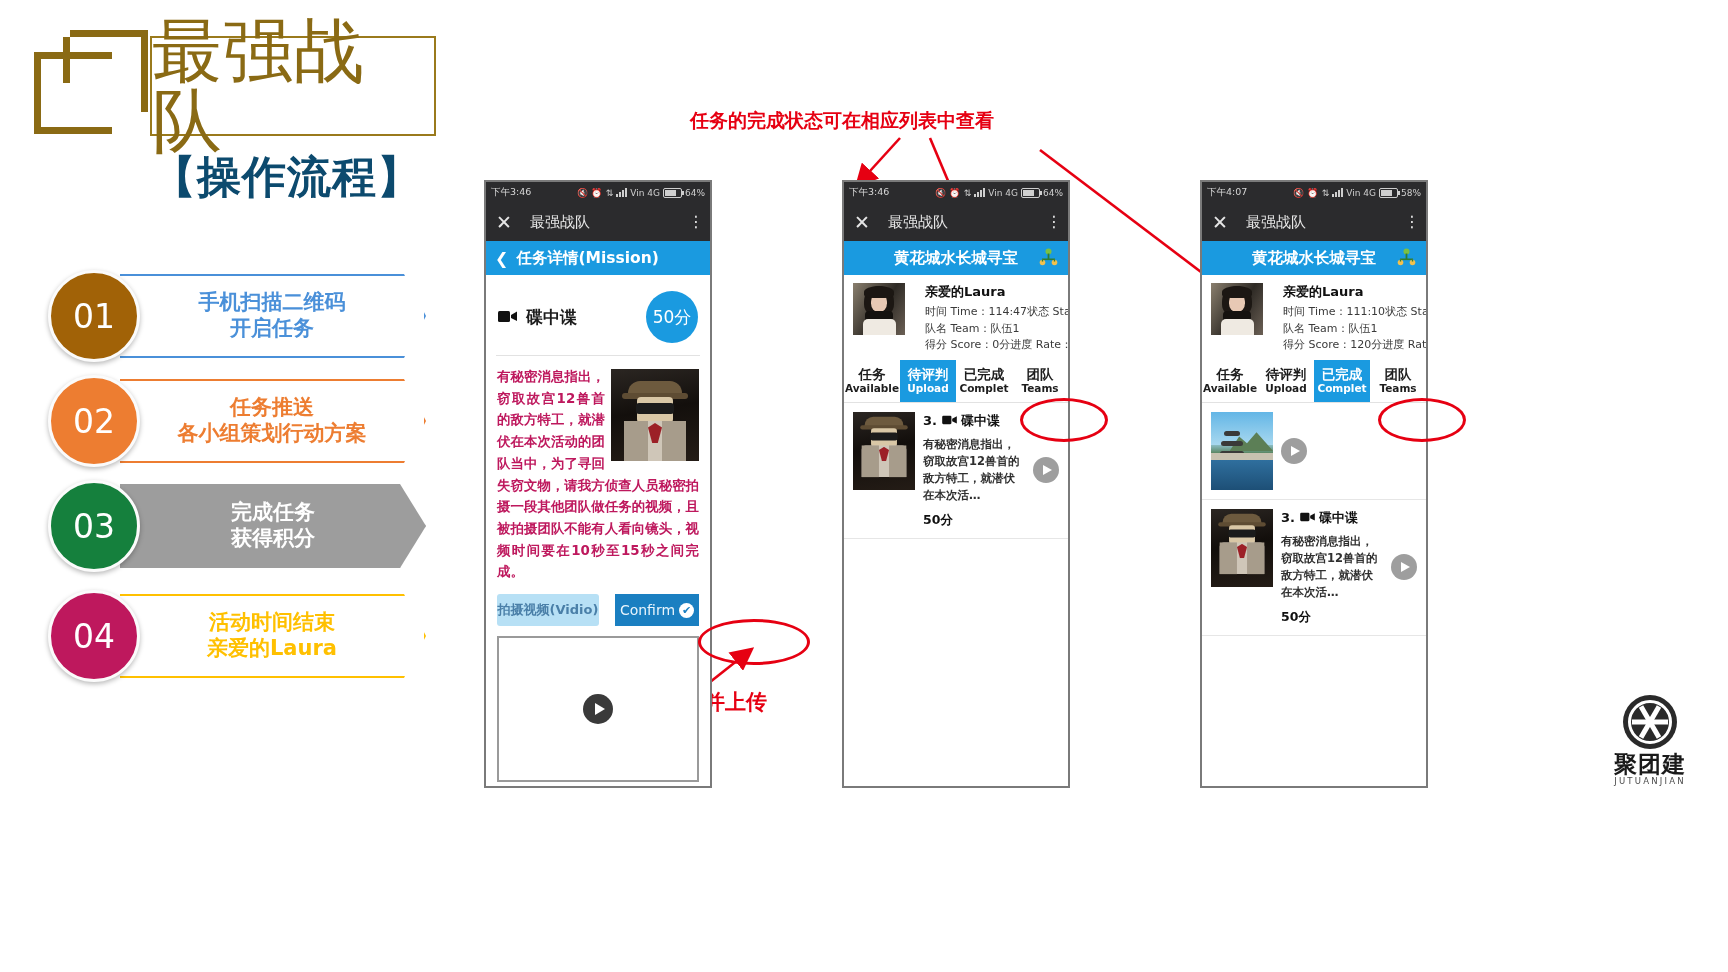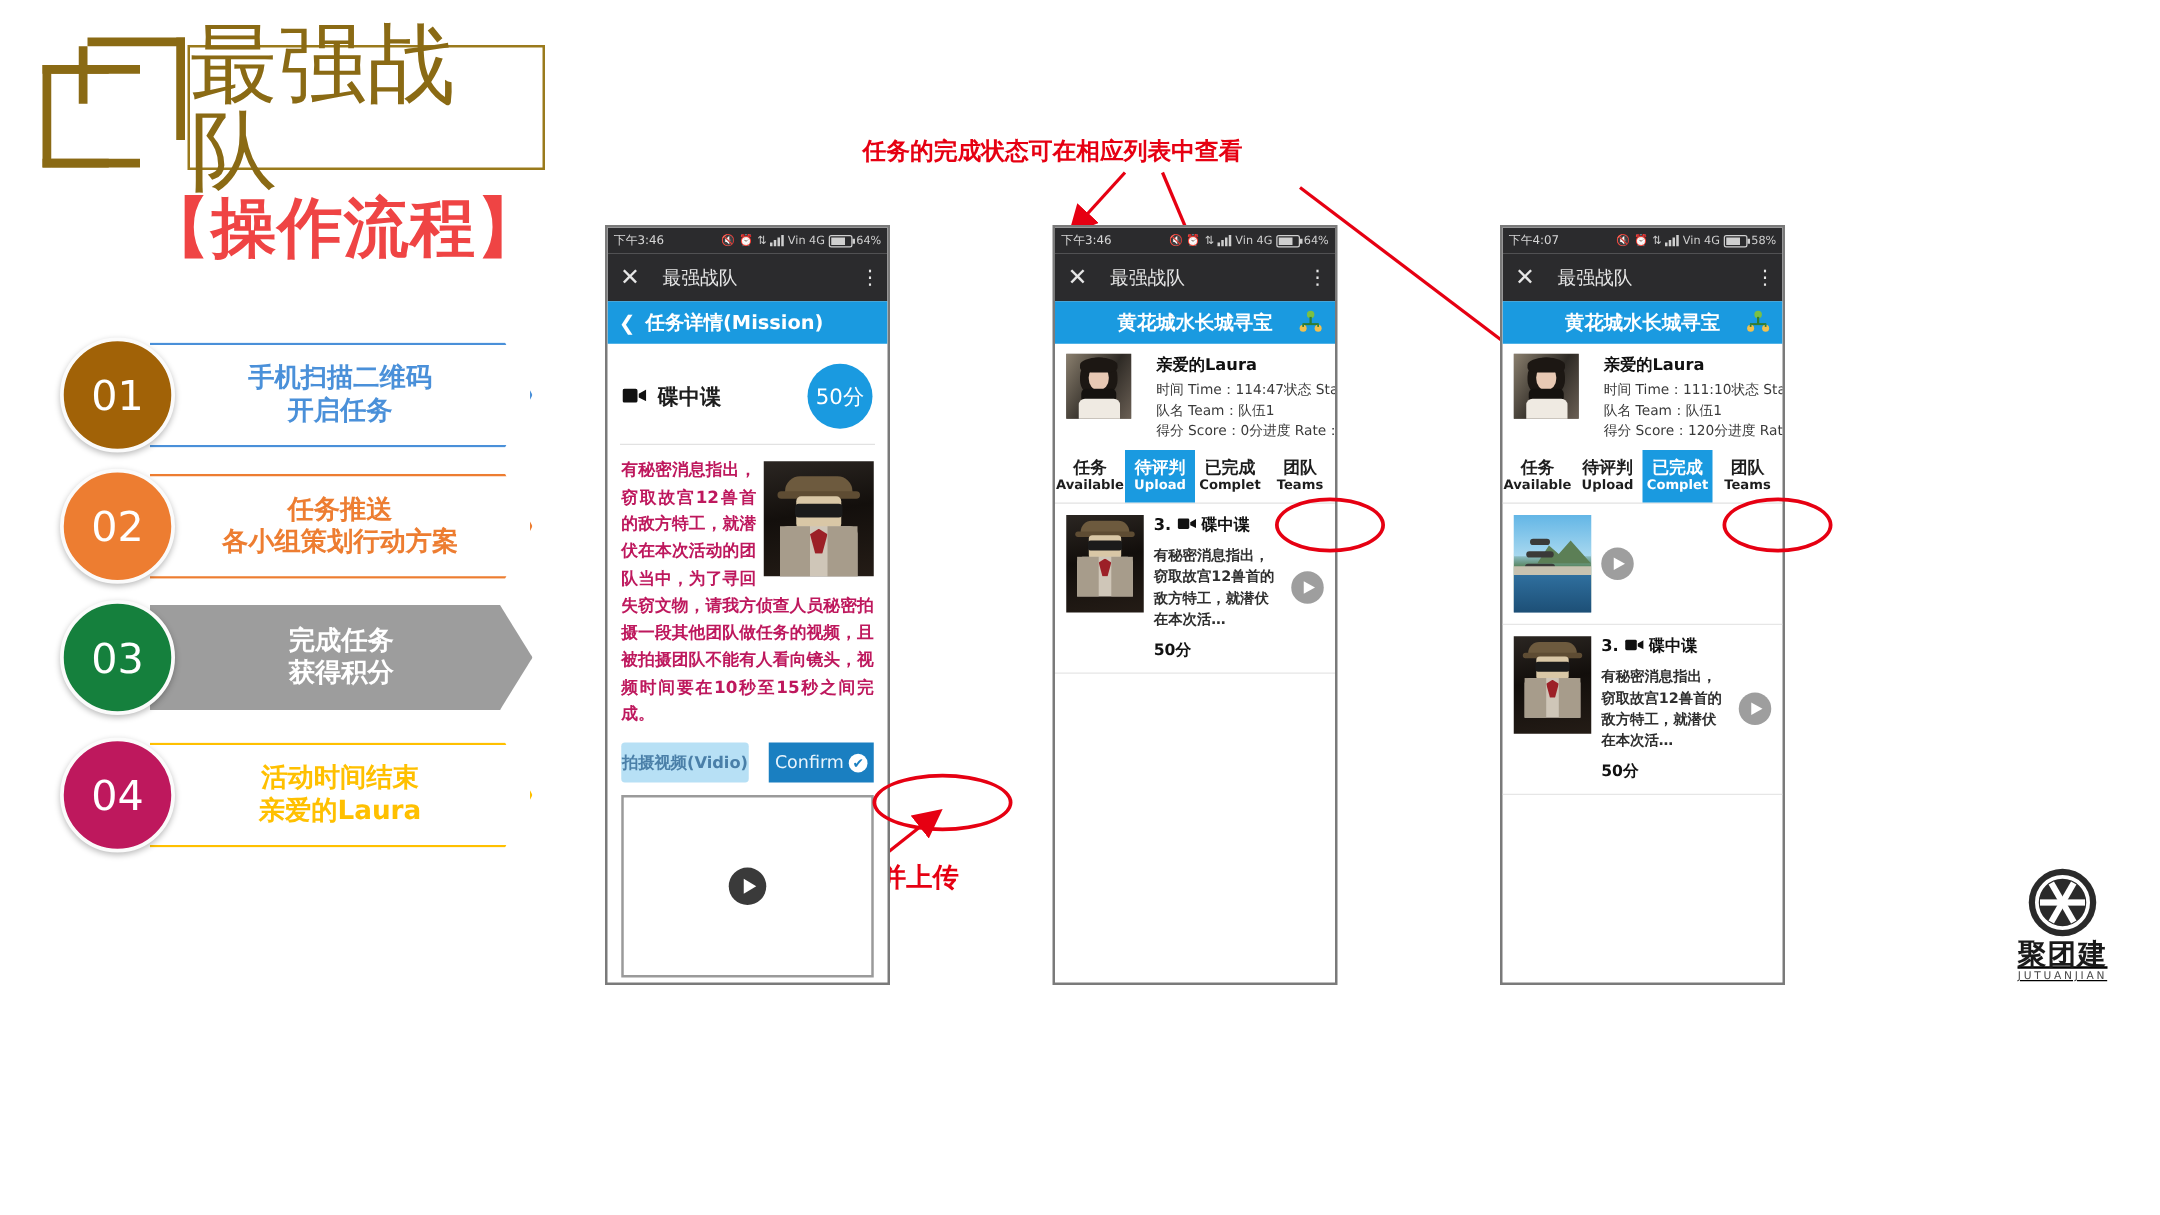--- a/index.html
+++ b/index.html
@@ -15,21 +15,21 @@
   .logo-mark .sq-a{position:absolute;left:0;top:22px;width:78px;height:82px;border:7px solid #8a6a14;border-right:none;box-sizing:border-box;}
   .logo-mark .sq-a:after{content:"";position:absolute;left:0;top:-7px;width:46px;height:7px;background:#8a6a14;}
   .logo-mark .sq-a:before{content:"";position:absolute;left:0;bottom:-7px;width:46px;height:7px;background:#8a6a14;}
   .logo-mark .sq-b{position:absolute;left:36px;top:0px;width:78px;height:82px;border:7px solid #8a6a14;border-bottom:none;border-left:none;box-sizing:border-box;}
   .logo-mark .sq-b:after{content:"";position:absolute;left:-7px;top:0;width:7px;height:46px;background:#8a6a14;}
 
   .logo-box{position:absolute;left:150px;top:36px;width:286px;height:100px;border:2px solid #9a7a1c;box-sizing:border-box;
     display:flex;align-items:center;justify-content:center;}
   .logo-box .txt{font-size:70px;line-height:1;color:#8a6a14;letter-spacing:1px;font-weight:400;}
 
-  .section-title{position:absolute;left:116px;top:148px;font-size:52px;color:#ef4444;font-weight:700;letter-spacing:1px;}
+  .section-title{position:absolute;left:152px;top:148px;font-size:44px;color:#0c4a6e;font-weight:700;letter-spacing:1px;}
 
   
   .step{position:absolute;left:48px;height:92px;width:378px;}
   .step .chip{
     position:absolute;left:72px;top:4px;height:84px;width:306px;box-sizing:border-box;
     display:flex;flex-direction:column;align-items:center;justify-content:center;
   }
   .step .chip .l1,.step .chip .l2{font-size:21px;line-height:1.22;white-space:nowrap;}
   .step .badge{
     position:absolute;left:0;top:0;width:92px;height:92px;border-radius:50%;
@@ -148,21 +148,21 @@
     display:flex;align-items:center;justify-content:center;flex:0 0 26px;}
   .playbtn .tri{width:0;height:0;border-left:9px solid #fff;border-top:5.5px solid transparent;border-bottom:5.5px solid transparent;margin-left:3px;}
 
   
   .ann{position:absolute;color:#e60012;font-weight:700;}
   .ann-top{left:690px;top:108px;font-size:19px;}
   .ann-bottom{left:620px;top:688px;font-size:21px;}
   .ellipse{position:absolute;border:3px solid #e60012;border-radius:50%;}
 
   
-  .footer-logo{position:absolute;right:18px;bottom:14px;width:120px;text-align:center;text-decoration:underline;}
+  .footer-logo{position:absolute;right:18px;bottom:14px;width:120px;text-align:center;}
   .footer-logo .circ{width:54px;height:54px;border-radius:50%;background:#2a2a2a;margin:0 auto 3px auto;position:relative;}
   .footer-logo .circ .ring{position:absolute;inset:5px;border-radius:50%;border:3px solid #fff;}
   .footer-logo .circ .p1{position:absolute;left:50%;top:9px;width:5px;height:36px;background:#fff;transform:translateX(-50%) rotate(30deg);}
   .footer-logo .circ .p2{position:absolute;left:50%;top:9px;width:5px;height:36px;background:#fff;transform:translateX(-50%) rotate(-30deg);}
   .footer-logo .circ .p3{position:absolute;left:9px;top:50%;width:36px;height:5px;background:#fff;transform:translateY(-50%);}
   .footer-logo .cn{font-size:23px;font-weight:700;color:#1a1a1a;letter-spacing:1px;line-height:1.05;}
   .footer-logo .en{font-size:8.5px;letter-spacing:2.2px;color:#4a4a4a;}
 </style>
 </head>
 <body>

